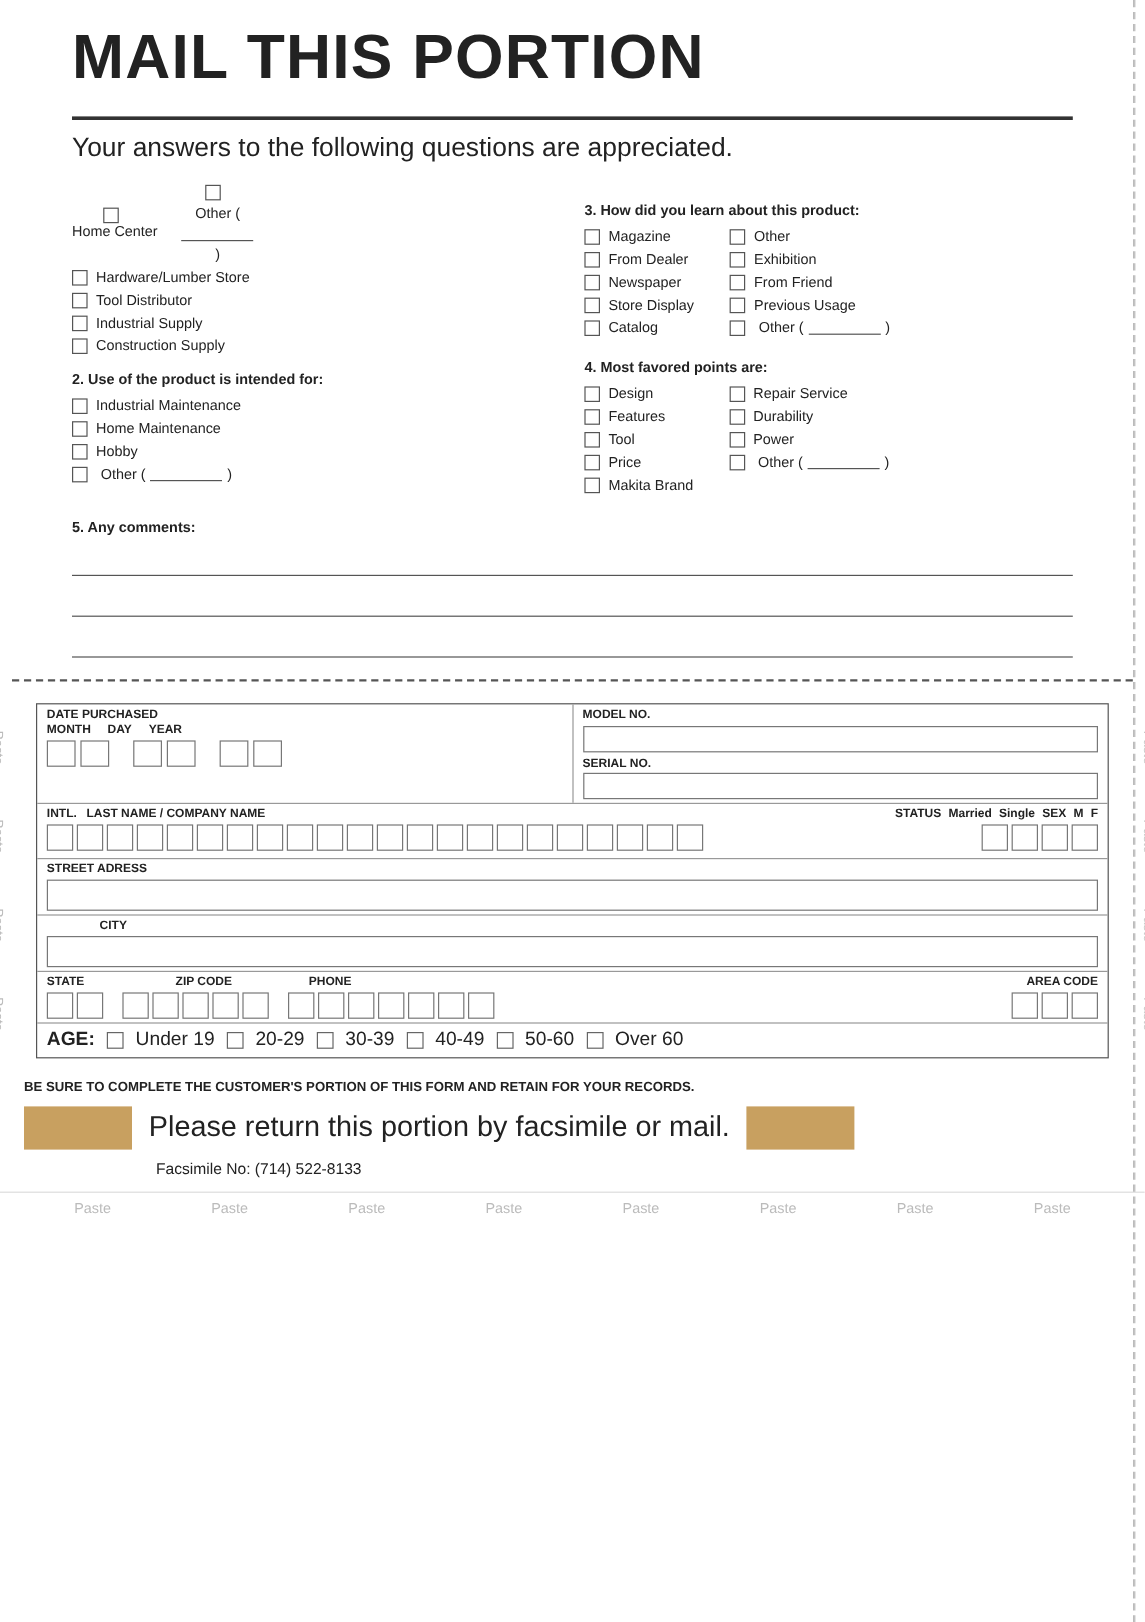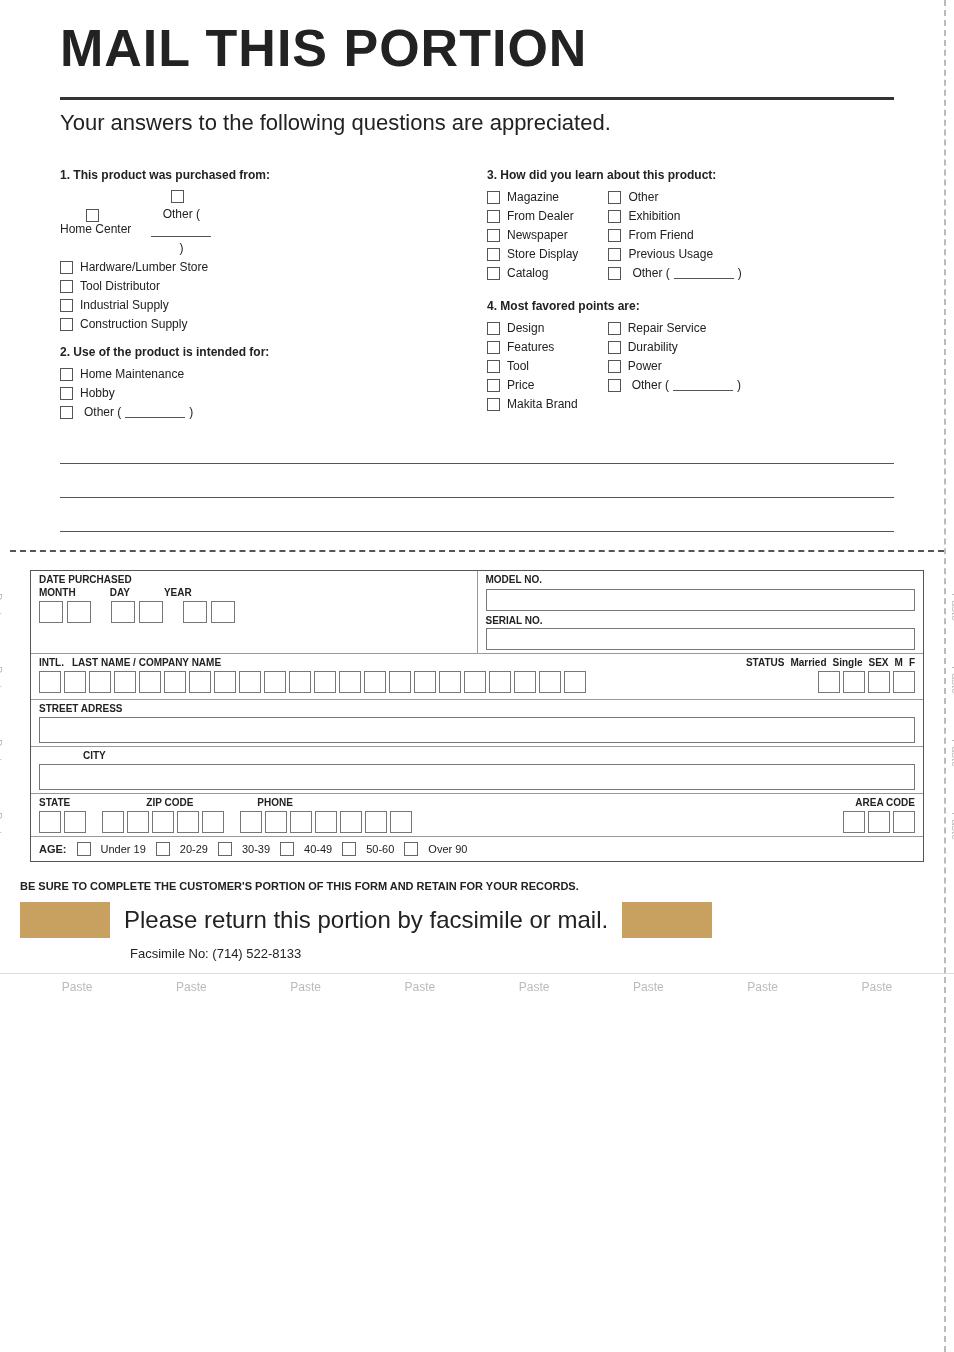--- a/index.html
+++ b/index.html
@@ -166,21 +166,20 @@
 <div class="main-content">
 
   <h1 class="title">MAIL THIS PORTION</h1>
   <hr class="divider-thick">
   <p class="subtitle">Your answers to the following questions are appreciated.</p>
 
   <div class="questions-section">
 
     <div class="col-left">
       
-      <div class="question-title">1. This product was purchased from:</div>
       <div class="checkbox-row">
         <div class="checkbox-item">
           <span class="checkbox-box"></span>
           <span>Home Center</span>
         </div>
         <div class="checkbox-item other-field">
           <span class="checkbox-box"></span>
           <span>Other (</span>
           <span class="other-line"></span>
           <span>)</span>
@@ -198,20 +197,24 @@
         <span class="checkbox-box"></span>
         <span>Industrial Supply</span>
       </div>
       <div class="checkbox-item">
         <span class="checkbox-box"></span>
         <span>Construction Supply</span>
       </div>
 
       
       <div class="question-title">2. Use of the product is intended for:</div>
+      <div class="checkbox-item">
+        <span class="checkbox-box"></span>
+        <span>Industrial Maintenance</span>
+      </div>
       <div class="checkbox-item">
         <span class="checkbox-box"></span>
         <span>Home Maintenance</span>
       </div>
       <div class="checkbox-item">
         <span class="checkbox-box"></span>
         <span>Hobby</span>
       </div>
       <div class="checkbox-item other-field">
         <span class="checkbox-box"></span>
@@ -315,20 +318,21 @@
             <span>Other (</span>
             <span class="other-line"></span>
             <span>)</span>
           </div>
         </div>
       </div>
     </div>
   </div>
 
   <div class="comments-section">
+    <div class="question-title">5. Any comments:</div>
     <div class="comments-line"></div>
     <div class="comments-line"></div>
     <div class="comments-line"></div>
   </div>
 </div>
 
 <hr class="cut-line" style="margin: 18px 10px;">
 
 <div style="position: relative; margin: 0 10px;">
 
@@ -344,21 +348,21 @@
     <span style="writing-mode:vertical-rl; font-size:11px; color:#bbb;">Paste</span>
     <span style="writing-mode:vertical-rl; font-size:11px; color:#bbb;">Paste</span>
     <span style="writing-mode:vertical-rl; font-size:11px; color:#bbb;">Paste</span>
   </div>
 
   <div style="border: 1.5px solid #555; margin: 0 20px;">
 
     <div style="display:flex; border-bottom: 1px solid #999;">
       <div style="flex:1; border-right: 1px solid #999; padding: 3px 8px;">
         <div style="font-size:10px; font-weight:bold; text-transform:uppercase;">DATE PURCHASED</div>
-        <div style="display:flex; gap:34px; padding-top:2px;">
+        <div style="display:flex; gap:14px; padding-top:2px;">
           <span style="font-size:10px; font-weight:bold;">MONTH</span>
           <span style="font-size:10px; font-weight:bold;">DAY</span>
           <span style="font-size:10px; font-weight:bold;">YEAR</span>
         </div>
         <div style="display:flex; gap:4px; padding: 3px 0;">
           <div style="width:24px; height:22px; border:1px solid #777;"></div>
           <div style="width:24px; height:22px; border:1px solid #777;"></div>
           <div style="width:12px;"></div>
           <div style="width:24px; height:22px; border:1px solid #777;"></div>
           <div style="width:24px; height:22px; border:1px solid #777;"></div>
@@ -465,34 +469,34 @@
         <div style="width:22px; height:22px; border:1px solid #777;"></div>
         <div style="margin-left:auto; display:flex; gap:3px;">
           <div style="width:22px; height:22px; border:1px solid #777;"></div>
           <div style="width:22px; height:22px; border:1px solid #777;"></div>
           <div style="width:22px; height:22px; border:1px solid #777;"></div>
         </div>
       </div>
     </div>
 
     <div style="padding: 5px 8px;">
-      <div style="display:flex; align-items:center; gap:10px; font-size:11px;">
+      <div style="display:flex; align-items:center; gap:10px; font-size:16px;">
         <span style="font-weight:bold;">AGE:</span>
         <span style="width:14px; height:14px; border:1px solid #666; display:inline-block;"></span>
         <span>Under 19</span>
         <span style="width:14px; height:14px; border:1px solid #666; display:inline-block;"></span>
         <span>20-29</span>
         <span style="width:14px; height:14px; border:1px solid #666; display:inline-block;"></span>
         <span>30-39</span>
         <span style="width:14px; height:14px; border:1px solid #666; display:inline-block;"></span>
         <span>40-49</span>
         <span style="width:14px; height:14px; border:1px solid #666; display:inline-block;"></span>
         <span>50-60</span>
         <span style="width:14px; height:14px; border:1px solid #666; display:inline-block;"></span>
-        <span>Over 90</span>
+        <span>Over 60</span>
       </div>
     </div>
   </div>
 </div>
 
 <div class="bottom-note" style="margin-top:10px;">BE SURE TO COMPLETE THE CUSTOMER'S PORTION OF THIS FORM AND RETAIN FOR YOUR RECORDS.</div>
 
 <div class="return-bar">
   <div class="orange-rect"></div>
   <span class="return-text">Please return this portion by facsimile or mail.</span>

